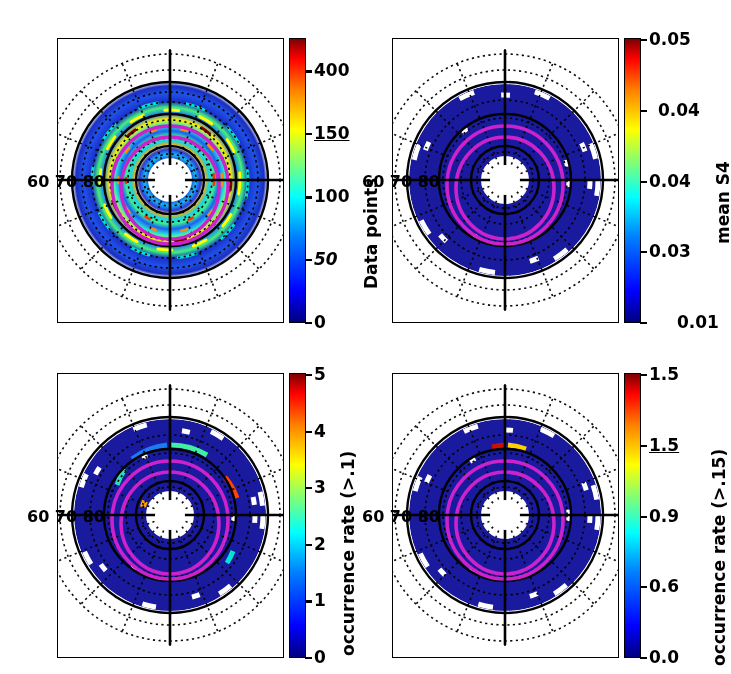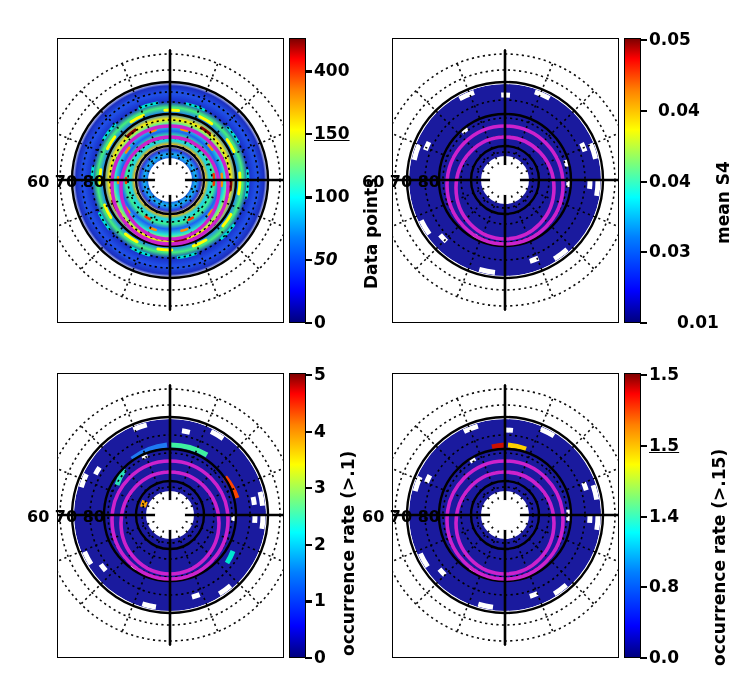--- a/index.html
+++ b/index.html
@@ -362,20 +362,20 @@
     <div class="axlabel" style="left:-30px;top:134px;">60 70 80</div>
   </div>
 
   <div class="cbar" style="left:624px;top:373px;width:17px;height:285px;">
     <span class="ctick" style="top:100%;"></span>
     <span class="ctick" style="top:75%;"></span>
     <span class="ctick" style="top:50%;"></span>
     <span class="ctick" style="top:25%;"></span>
     <span class="ctick" style="top:0%;"></span>
     <span class="clab" style="top:100%;">0.0</span>
-    <span class="clab" style="top:75%;">0.8</span>
-    <span class="clab" style="top:50%;">1.4</span>
+    <span class="clab" style="top:75%;">0.6</span>
+    <span class="clab" style="top:50%;">0.9</span>
     <span class="clab" style="top:25%;text-decoration:underline;">1.5</span>
     <span class="clab" style="top:0%;">1.5</span>
     <span class="cbtitle" style="left:84px;top:292px;">occurrence rate (&gt;.15)</span>
   </div>
 
 </div>
 
 </body></html>

